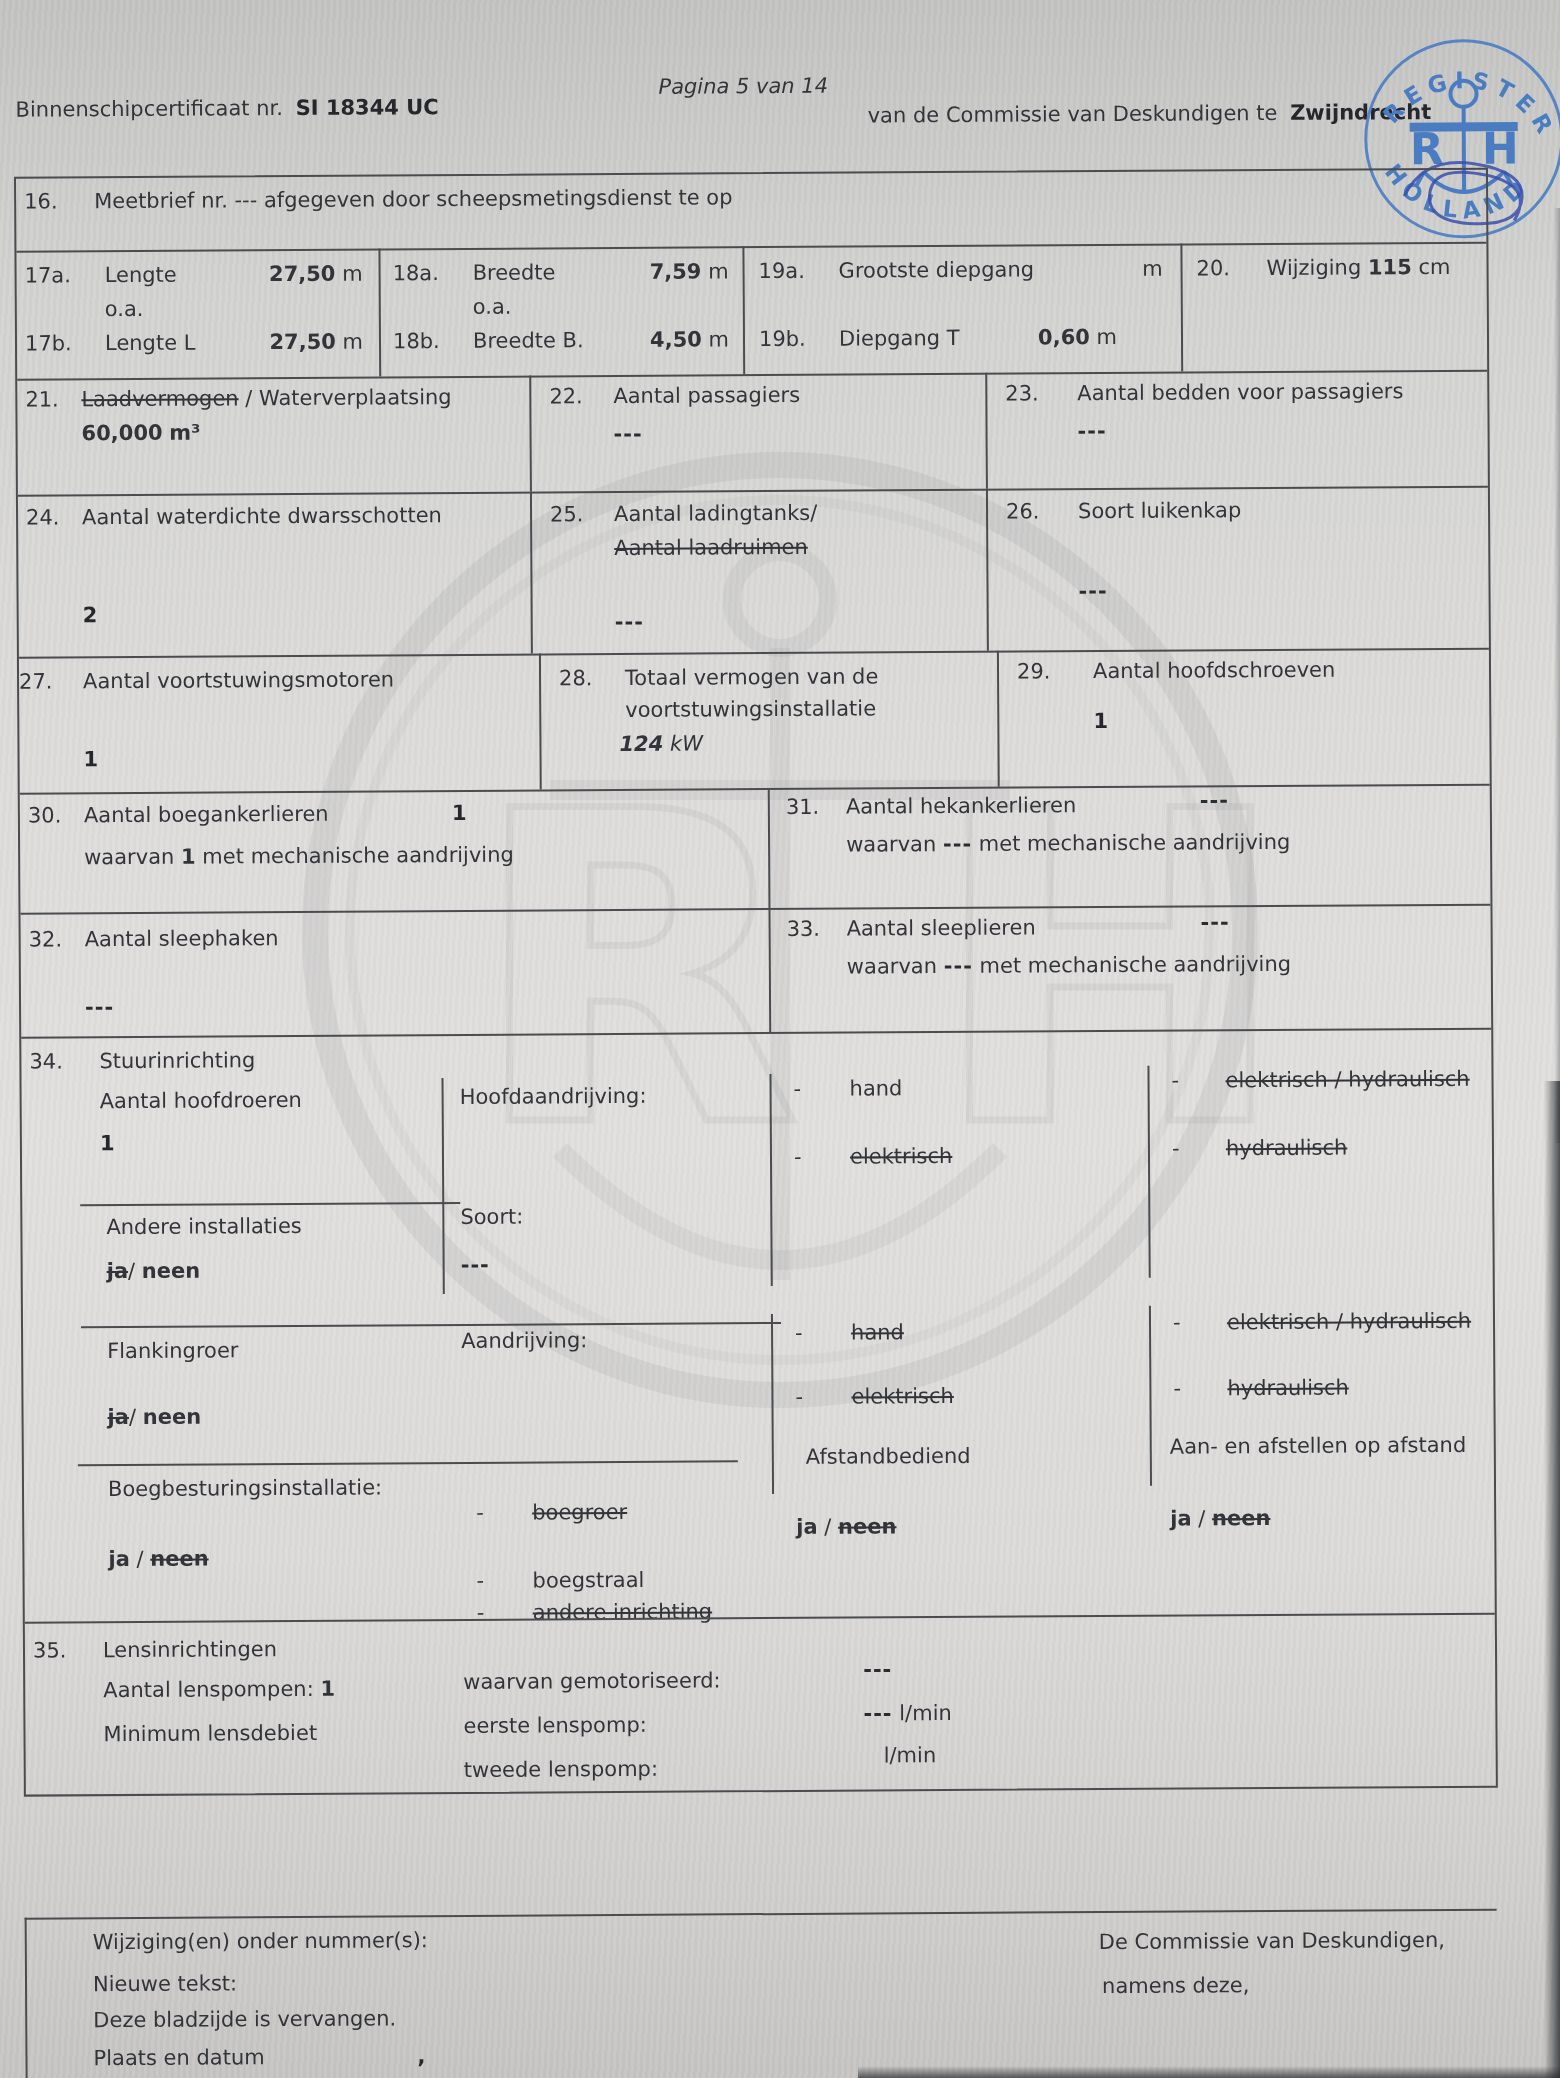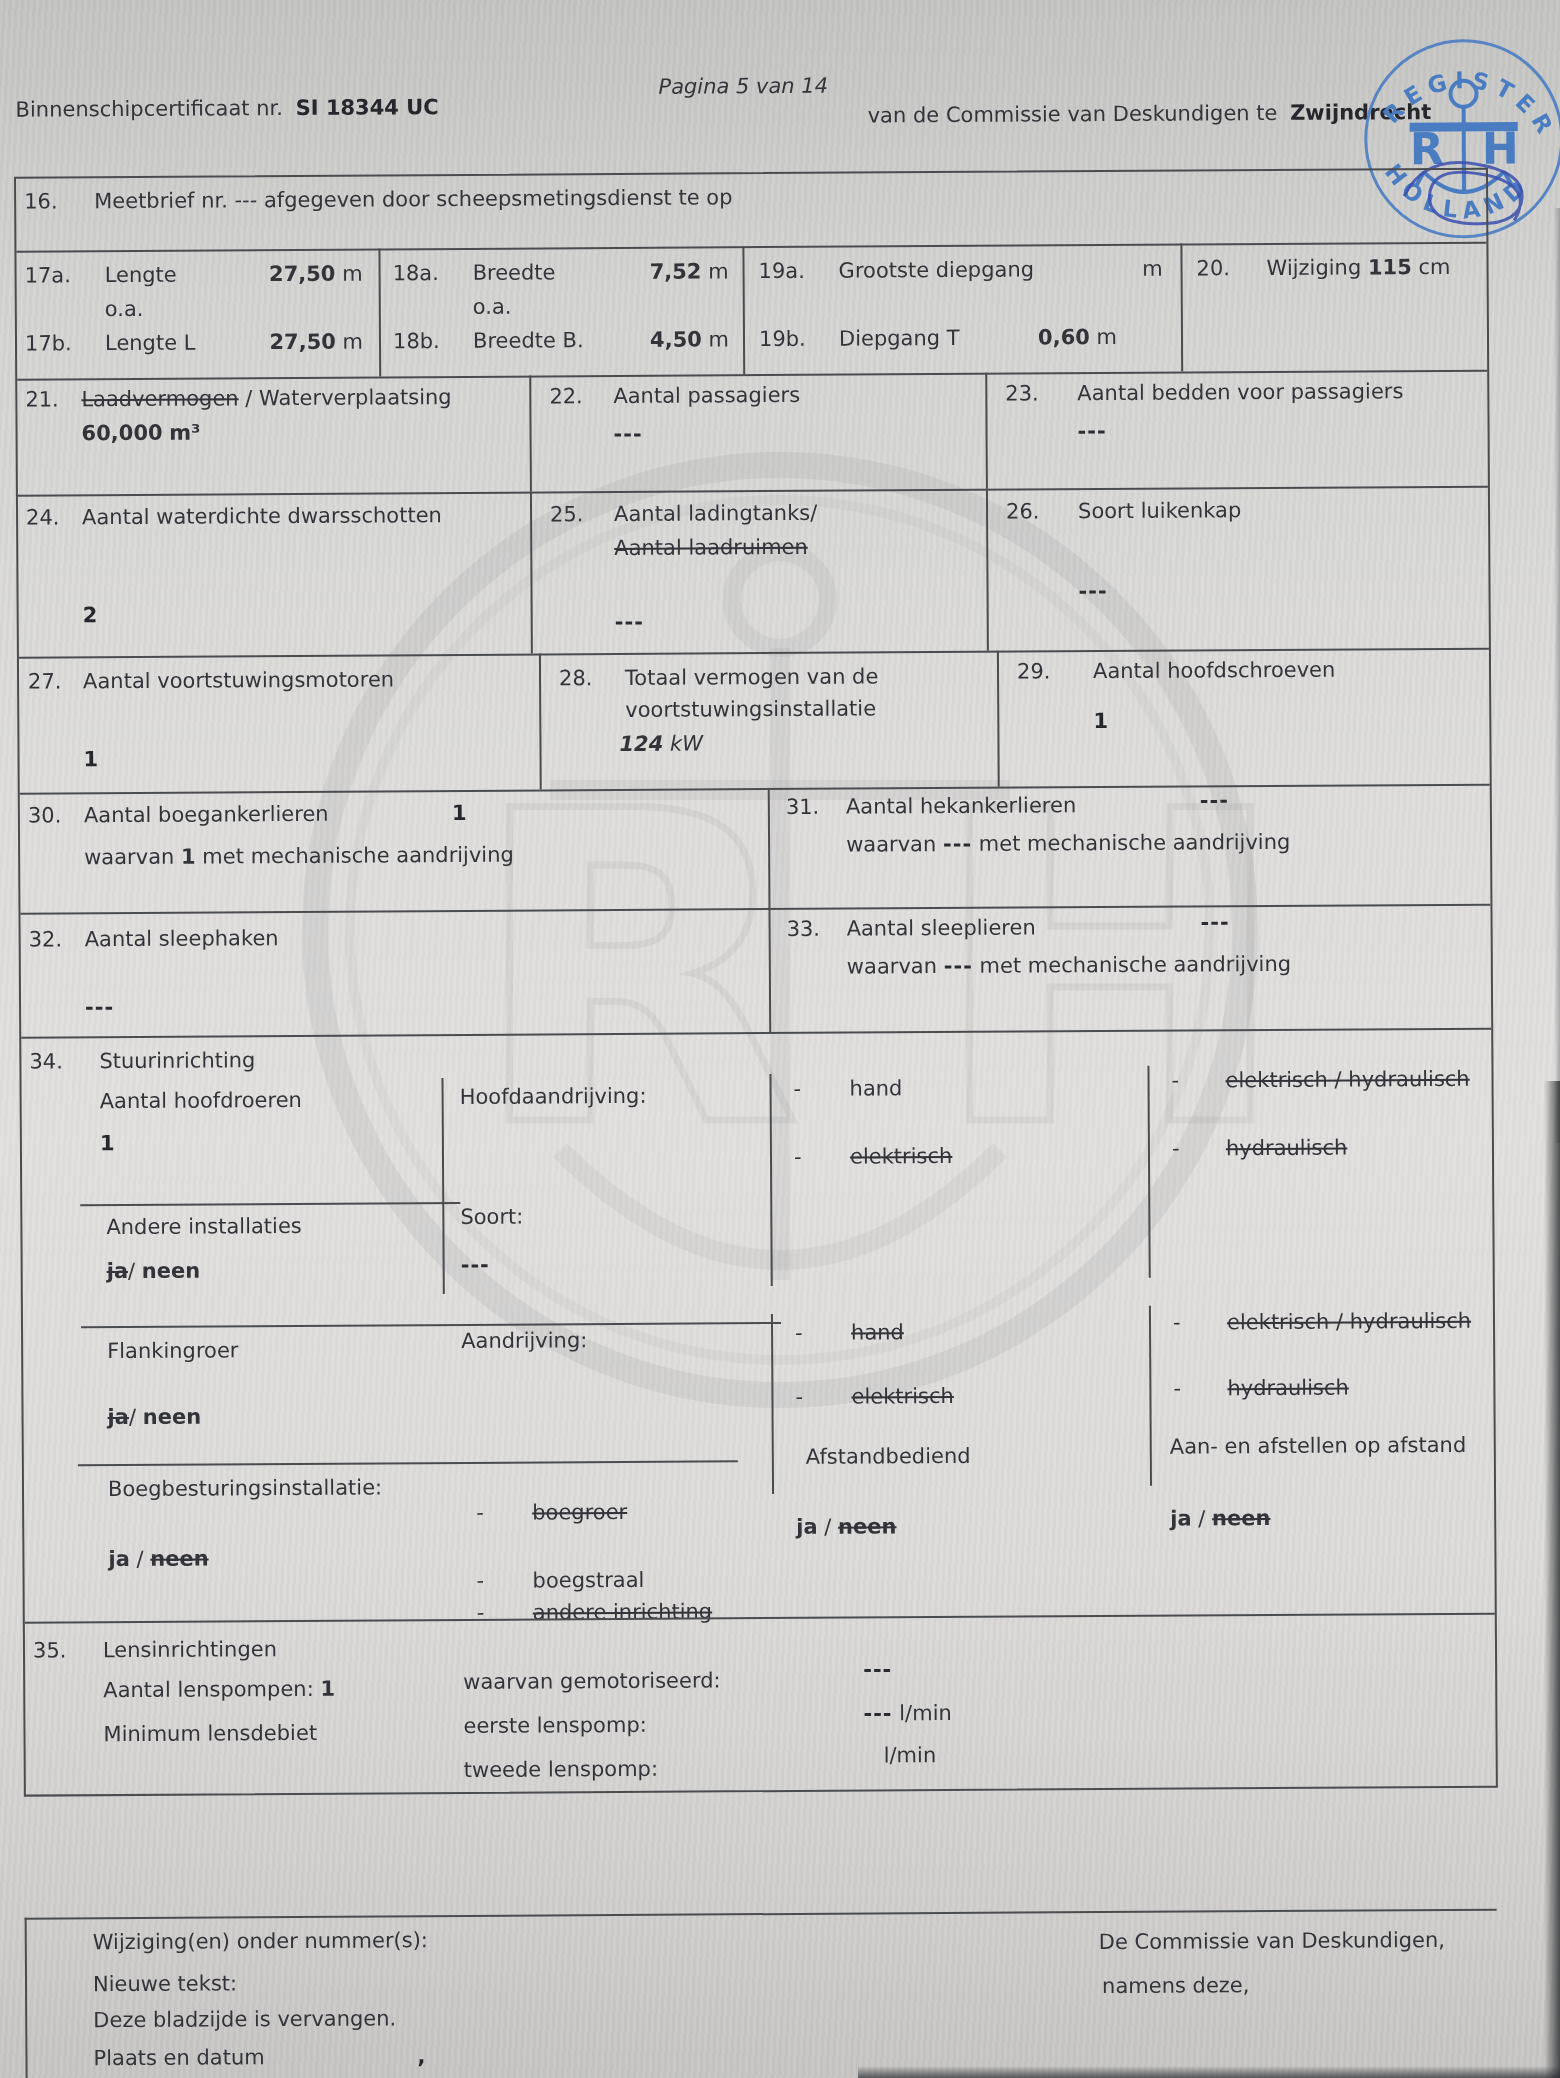--- a/index.html
+++ b/index.html
@@ -111,21 +111,21 @@
           <span class="abs" style="left:88px;top:12px;">Lengte</span>
           <span class="abs" style="right:16px;top:12px;"><b>27,50</b> <span>m</span></span>
           <span class="abs" style="left:88px;top:46px;">o.a.</span>
           <span class="abs" style="left:8px;top:80px;">17b.</span>
           <span class="abs" style="left:88px;top:80px;">Lengte L</span>
           <span class="abs" style="right:16px;top:80px;"><b>27,50</b> <span>m</span></span>
         </div>
         <div class="col" style="left:362px;width:364px;">
           <span class="abs" style="left:12px;top:12px;">18a.</span>
           <span class="abs" style="left:92px;top:12px;">Breedte</span>
-          <span class="abs" style="right:16px;top:12px;"><b>7,52</b> <span>m</span></span>
+          <span class="abs" style="right:16px;top:12px;"><b>7,59</b> <span>m</span></span>
           <span class="abs" style="left:92px;top:46px;">o.a.</span>
           <span class="abs" style="left:12px;top:80px;">18b.</span>
           <span class="abs" style="left:92px;top:80px;">Breedte B.</span>
           <span class="abs" style="right:16px;top:80px;"><b>4,50</b> <span>m</span></span>
         </div>
         <div class="col" style="left:726px;width:438px;">
           <span class="abs" style="left:14px;top:12px;">19a.</span>
           <span class="abs" style="left:94px;top:12px;">Grootste diepgang</span>
           <span class="abs" style="right:20px;top:12px;">m</span>
           <span class="abs" style="left:14px;top:80px;">19b.</span>
@@ -170,21 +170,21 @@
         </div>
         <div class="col" style="left:968px;right:0;">
           <span class="abs" style="left:18px;top:10px;">26.</span>
           <span class="abs" style="left:90px;top:10px;">Soort luikenkap</span>
           <span class="abs dash" style="left:90px;top:90px;">---</span>
         </div>
       </div>
 
       <div class="sec" style="top:478px;height:136px;">
         <div class="abs" style="left:0;top:0;bottom:0;width:520px;">
-          <span class="abs" style="left:9px;top:12px;">27.</span>
+          <span class="abs" style="left:0;top:12px;">27.</span>
           <span class="abs" style="left:64px;top:12px;">Aantal voortstuwingsmotoren</span>
           <span class="abs b" style="left:64px;top:90px;">1</span>
         </div>
         <div class="col" style="left:520px;width:458px;">
           <span class="abs" style="left:18px;top:12px;">28.</span>
           <span class="abs" style="left:84px;top:12px;">Totaal vermogen van de</span>
           <span class="abs" style="left:84px;top:44px;">voortstuwingsinstallatie</span>
           <span class="abs" style="left:78px;top:78px;font-style:italic;"><b>124</b> <span>kW</span></span>
         </div>
         <div class="col" style="left:978px;right:0;">

